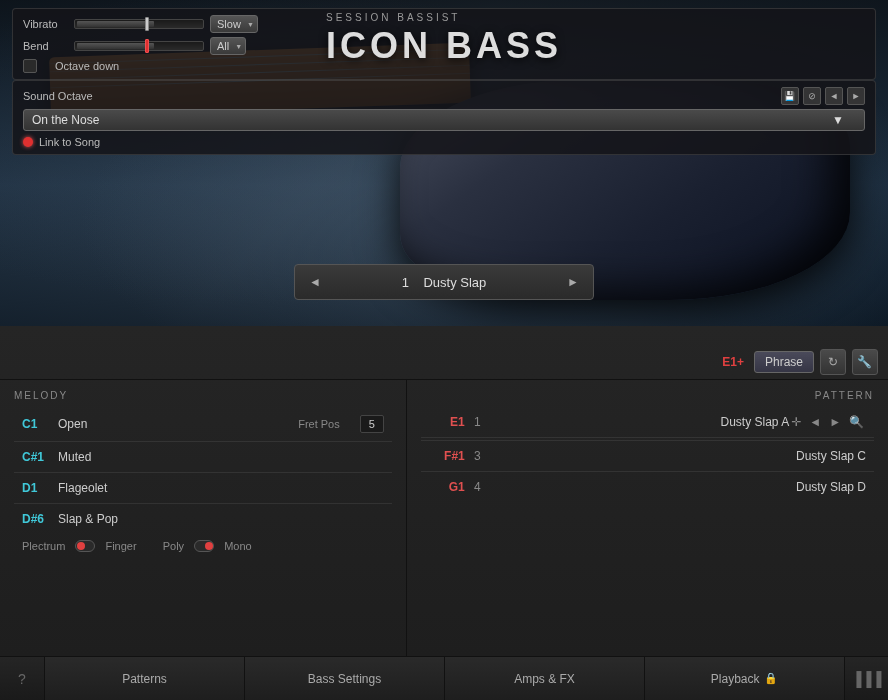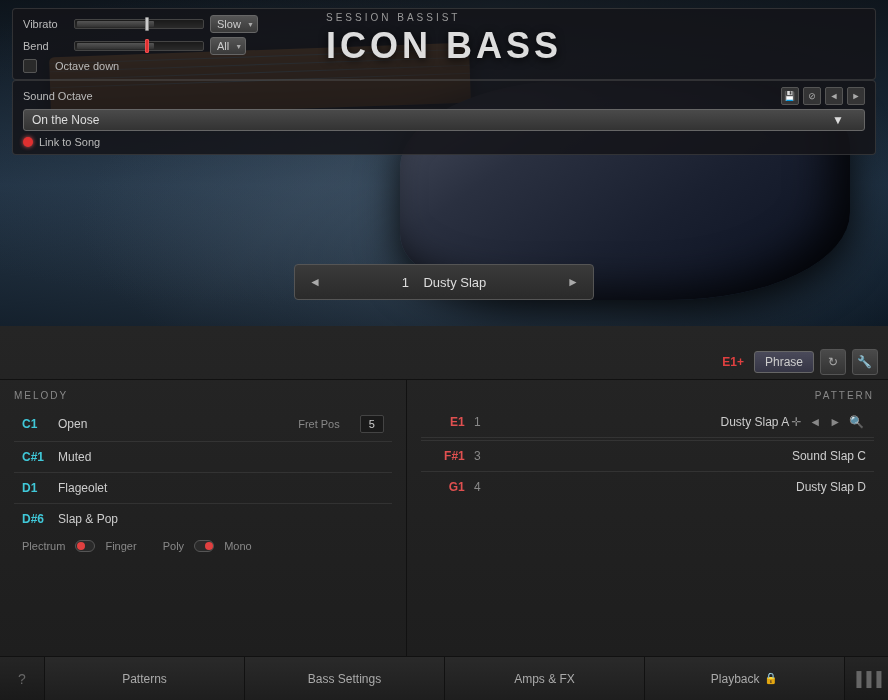--- a/index.html
+++ b/index.html
@@ -715,21 +715,21 @@
             <span class="pattern-action-btn">🔍</span>
           </div>
         </div>
         <div class="separator-line"></div>
 
         <div class="separator-line"></div>
 
         <div class="pattern-item">
           <span class="note-label-red">F#1</span>
           <span class="pattern-num">3</span>
-          <span class="pattern-name-text">Sound Slap C</span>
+          <span class="pattern-name-text">Dusty Slap C</span>
         </div>
         <div class="separator-line"></div>
 
         <div class="pattern-item">
           <span class="note-label-red">G1</span>
           <span class="pattern-num">4</span>
           <span class="pattern-name-text">Dusty Slap D</span>
         </div>
       </div>
 

